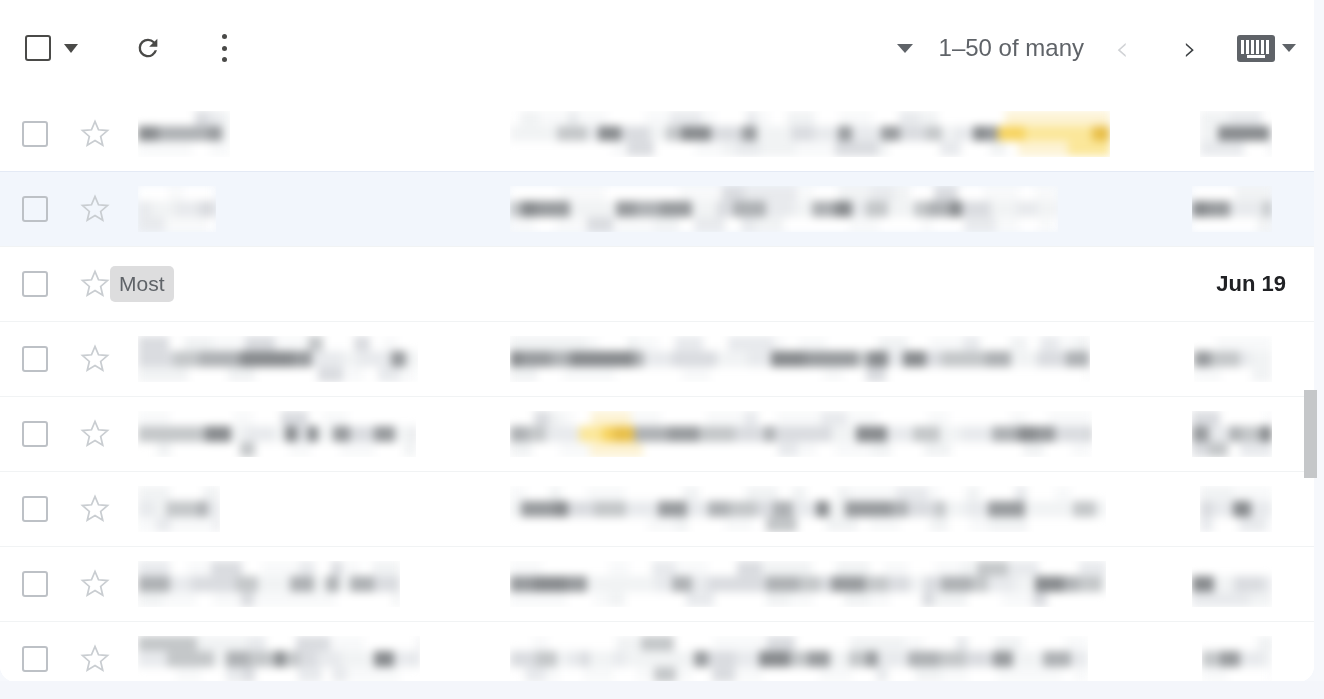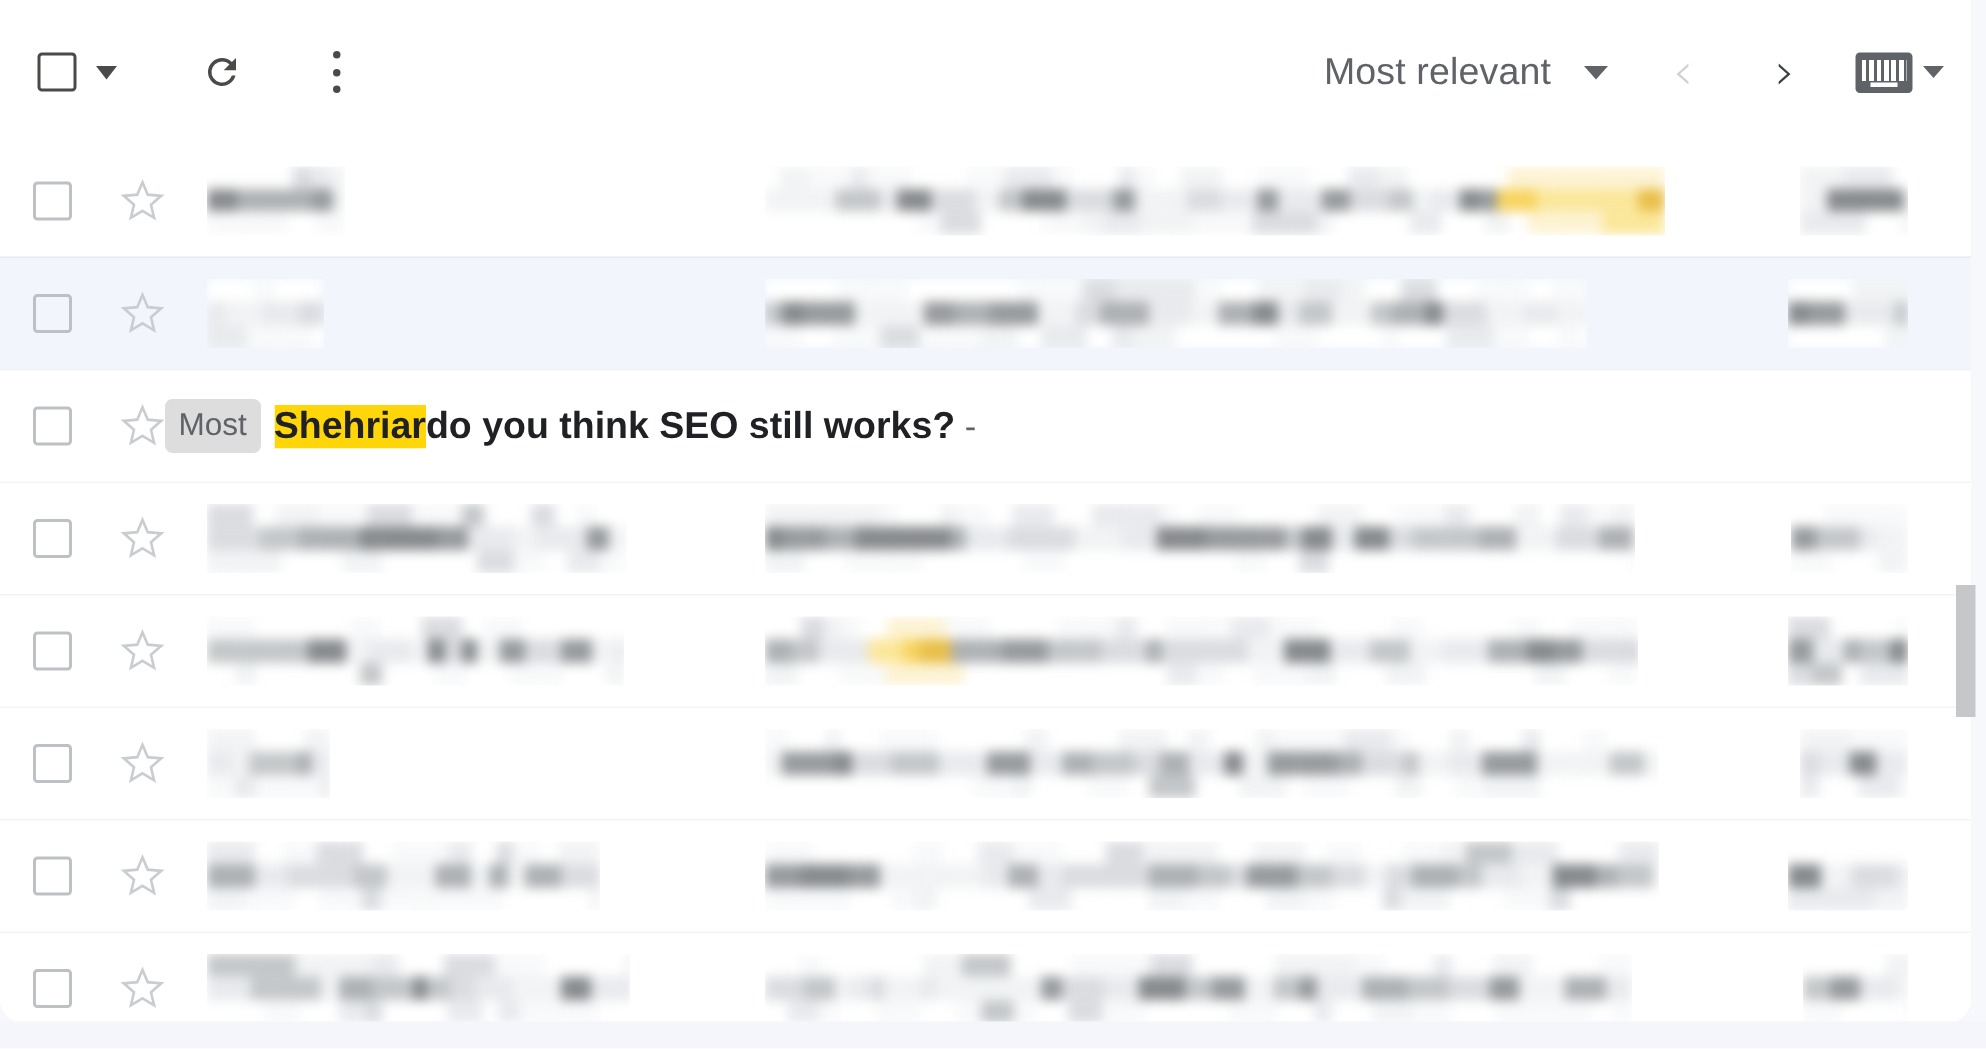--- a/index.html
+++ b/index.html
@@ -266,22 +266,22 @@
         <div class="tb-btn" style="margin-left:28px">
           <span class="more-icon">
             <i></i>
               <i></i>
               <i></i>
           </span>
         </div>
       </div>
 
       <div class="tb-right">
-        <span class="sort-label">Most relevant</span>
         <span class="sort-caret"></span>
+        <span class="count-label">1–50 of many</span>
         <div class="tb-btn">
           <span class="chev disabled">‹</span>
         </div>
         <div class="tb-btn" style="margin-left:20px">
           <span class="chev active">›</span>
         </div>
         <div class="tb-btn" style="margin-left:18px">
           <span class="kbd-icon"></span>
         </div>
         <div class="caret thin"></div>
@@ -579,22 +579,22 @@
             </span>
           </span>
         </div>
         <div class="row">
           <div class="cb"></div>
           <div class="star"><svg viewBox="0 0 24 24" class="star-svg" width="30" height="30">
               <path d="M12 17.27 18.18 21l-1.64-7.03L22 9.24l-7.19-.61L12 2 9.19 8.63 2 9.24l5.46 4.73L5.82 21z" fill="none" stroke="#c9cdd1" stroke-width="1.4"></path>
             </svg></div>
           <div class="subject-cell">
             <span class="label-chip">Most</span>
-            <span class="subject-text"><span class="hl">Shehriar</span><span>do you think SEO still works?</span><span class="snippet"> -</span></span>
           </div>
+          <div class="date">Jun 19</div>
         </div>
         <div class="row">
           <div class="cb"></div>
           <div class="star"><svg viewBox="0 0 24 24" class="star-svg" width="30" height="30">
               <path d="M12 17.27 18.18 21l-1.64-7.03L22 9.24l-7.19-.61L12 2 9.19 8.63 2 9.24l5.46 4.73L5.82 21z" fill="none" stroke="#c9cdd1" stroke-width="1.4"></path>
             </svg></div>
           <span class="blur blur-generic blur-sender" style="width: 280px; margin-left: 28px;">
             <span class="mosaic">
               <span class="mos-row">
                 <span style="background: rgb(218, 220, 224); width: 31px;"></span>

